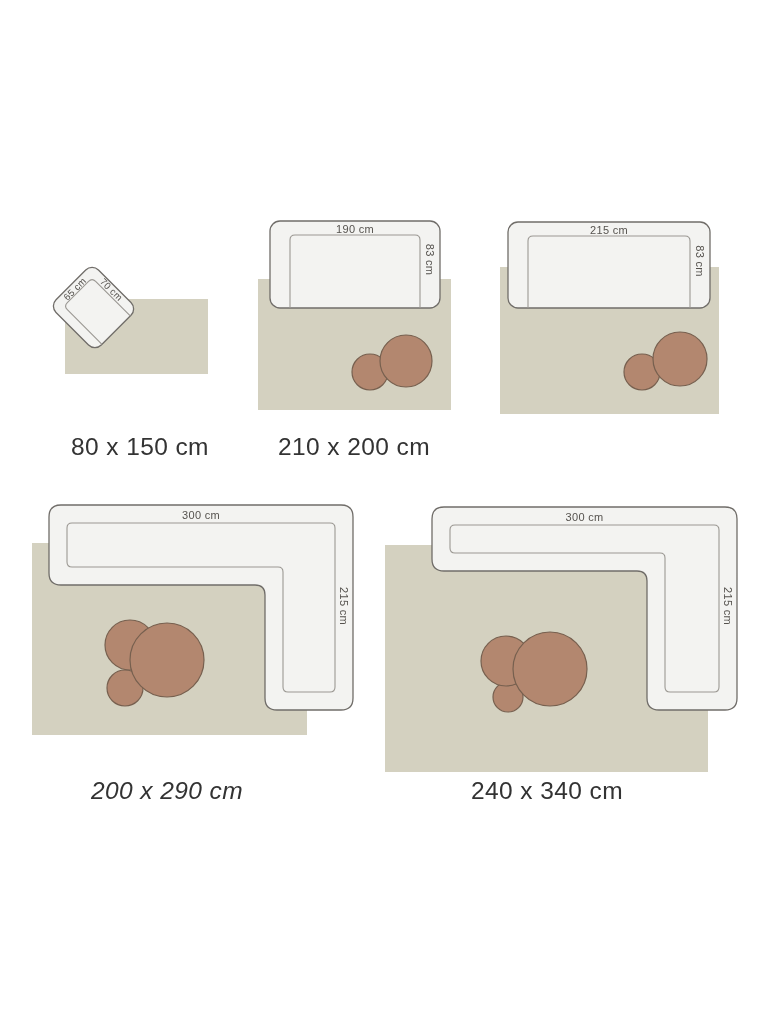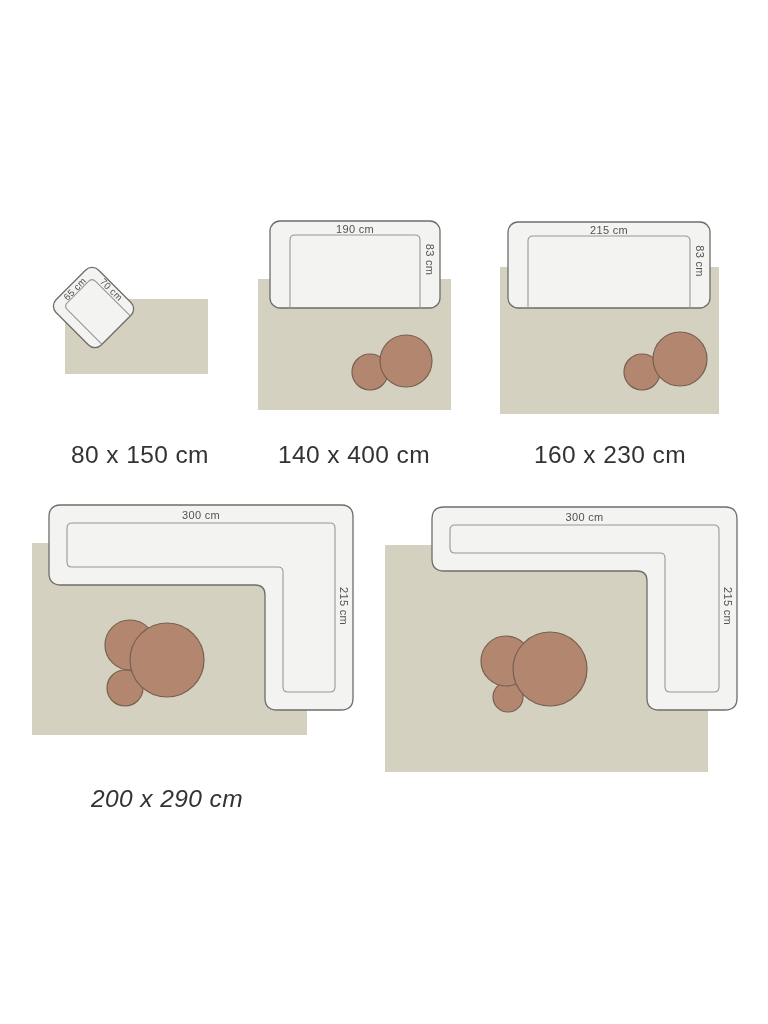--- a/index.html
+++ b/index.html
@@ -12,21 +12,21 @@
   .furn-outer{stroke:#706d69;stroke-width:1.3;}
   .furn-inner{fill:none;stroke:#9b9893;stroke-width:1.1;}
   .pouf{stroke:#77604f;stroke-width:1.2;}
   .dim-label{
     font-family:"Liberation Sans",sans-serif;
     font-size:11px;fill:#55524e;letter-spacing:0.3px;
   }
   .dim-label.small{font-size:9.5px;}
   .caption{
     position:absolute;transform:translateX(-50%);
-    font-size:24.5px;color:#333333;letter-spacing:0.4px;white-space:nowrap;margin-top:8px;
+    font-size:24.5px;color:#333333;letter-spacing:0.4px;white-space:nowrap;
   }
   #cap-1{left:140px;top:433px;}
   #cap-2{left:354px;top:433px;}
   #cap-3{left:610px;top:433px;}
   #cap-4{left:167px;top:777px;font-style:italic;}
   #cap-5{left:547px;top:777px;}
   #svg-1{left:35px;top:250px;}
   #svg-2{left:250px;top:205px;}
   #svg-3{left:492px;top:205px;}
   #svg-4{left:22px;top:492px;}
@@ -91,17 +91,17 @@
       <path class="furn-inner" d="M 455 525 H 714 Q 719 525 719 530 V 687 Q 719 692 714 692 H 670 Q 665 692 665 687 V 558 Q 665 553 660 553 H 455 Q 450 553 450 548 V 530 Q 450 525 455 525 Z"></path>
       <text class="dim-label" x="584.5" y="516.5" text-anchor="middle" dominant-baseline="central">300 cm</text>
       <text class="dim-label" x="728" y="606" text-anchor="middle" dominant-baseline="central" transform="rotate(90 728 606)">215 cm</text>
     </g>
     <circle class="pouf" cx="508" cy="697" r="15" fill="#b3876f"></circle>
     <circle class="pouf" cx="506" cy="661" r="25" fill="#b3876f"></circle>
     <circle class="pouf" cx="550" cy="669" r="37" fill="#b3876f"></circle>
   </svg>
 
   <div id="cap-1" class="caption">80 x 150 cm</div>
-  <div id="cap-2" class="caption">140 x 400 cm</div>
-  <div id="cap-3" class="caption">160 x 230 cm</div>
+  <div id="cap-2" class="caption">210 x 200 cm</div>
   <div id="cap-4" class="caption">200 x 290 cm</div>
+  <div id="cap-5" class="caption">240 x 340 cm</div>
 
 </div>
 
 </body></html>

